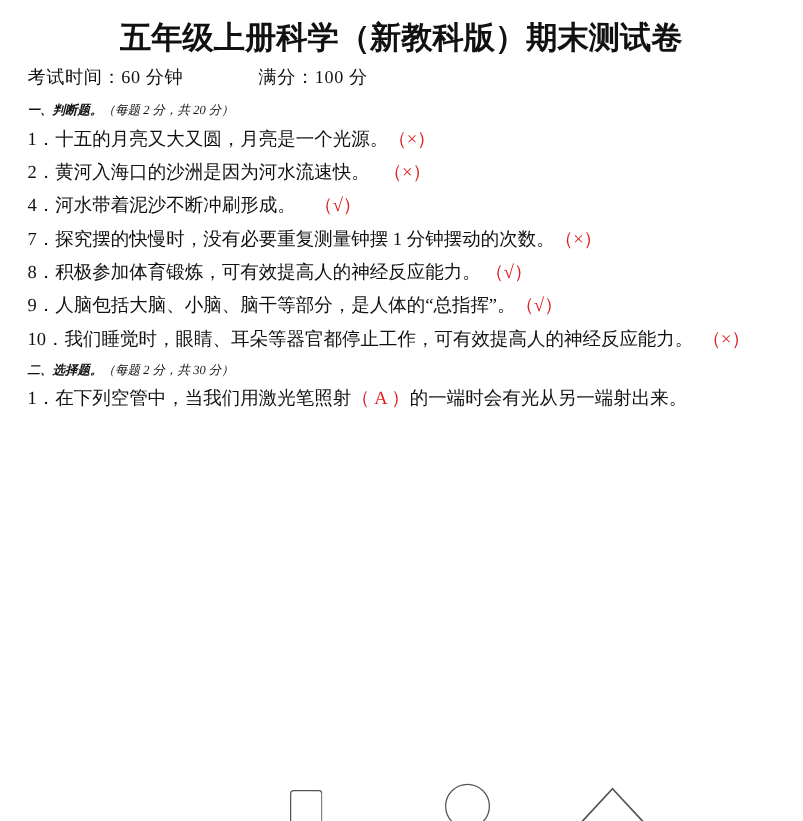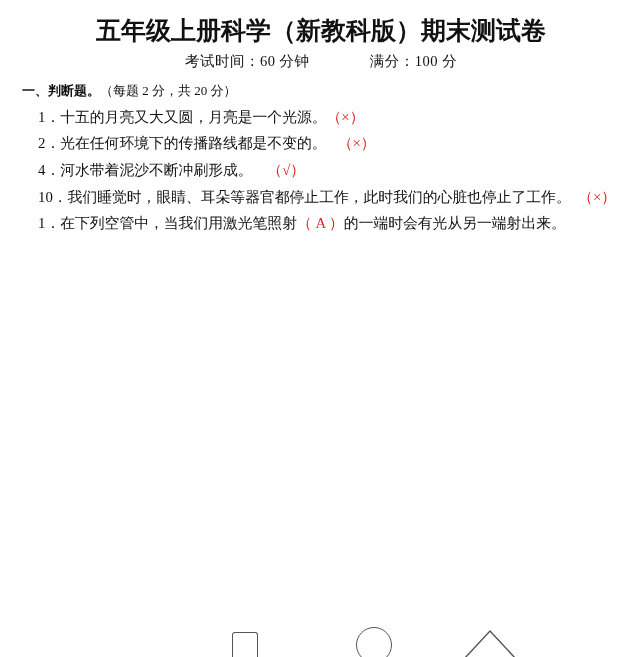--- a/index.html
+++ b/index.html
@@ -24,46 +24,46 @@
   }
   .title {
     text-align: center;
     font-size: 25px;
     font-weight: bold;
     letter-spacing: 0px;
     margin: 6px 0 2px 0;
     line-height: 1.2;
   }
   .subline {
-    text-align: center;
     font-size: 14.5px;
     margin: 6px 0 10px 0;
     letter-spacing: 0.5px;
   }
   .subline .gap {
     display: inline-block;
     width: 52px;
   }
   .body-text {
     font-size: 14.8px;
     line-height: 1.58;
   }
   .para {
     margin: 0 0 4px 0;
     text-indent: 0;
   }
   .bold {
     font-weight: bold;
   }
   .sec-head {
-    font-size: 13px;
+    font-size: 10px;
     margin: 4px 0 4px 0;
+    font-style: italic;
   }
   .q {
-    margin: 0 0 3px 16px;
+    margin: 0 0 3px 0;
     font-size: 14.8px;
     line-height: 1.6;
   }
   .answer {
     color: #e02020;
     font-family: "Liberation Serif", serif;
   }
   .shapes {
     position: absolute;
     left: 0;
@@ -114,37 +114,49 @@
 
     <p class="sec-head">
       <span class="bold">一、判断题。</span><span>（每题 2 分，共 20 分）</span>
     </p>
 
     <p class="q">
       <span>1．</span><span>十五的月亮又大又圆，月亮是一个光源。</span><span class="answer">（×）</span>
     </p>
 
     <p class="q">
-      <span>2．</span><span>光在任何环境下的传播路线都是不变的。</span>&nbsp;&nbsp;&nbsp;<span class="answer">（×）</span>
+      <span>2．</span><span>黄河入海口的沙洲是因为河水流速快。</span>&nbsp;&nbsp;&nbsp;<span class="answer">（×）</span>
     </p>
 
 
     <p class="q">
       <span>4．</span><span>河水带着泥沙不断冲刷形成。</span>&nbsp;&nbsp;&nbsp;&nbsp;<span class="answer">（√）</span>
     </p>
 
 
 
-
-
+    <p class="q">
+      <span>7．</span><span>探究摆的快慢时，没有必要重复测量钟摆 1 分钟摆动的次数。</span><span class="answer">（×）</span>
+    </p>
 
     <p class="q">
-      <span>10．</span><span>我们睡觉时，眼睛、耳朵等器官都停止工作，此时我们的心脏也停止了工作。</span>&nbsp;&nbsp;<span class="answer">（×）</span>
+      <span>8．</span><span>积极参加体育锻炼，可有效提高人的神经反应能力。</span>&nbsp;<span class="answer">（√）</span>
     </p>
 
+    <p class="q">
+      <span>9．</span><span>人脑包括大脑、小脑、脑干等部分，是人体的“总指挥”。</span><span class="answer">（√）</span>
+    </p>
+
+    <p class="q">
+      <span>10．</span><span>我们睡觉时，眼睛、耳朵等器官都停止工作，可有效提高人的神经反应能力。</span>&nbsp;&nbsp;<span class="answer">（×）</span>
+    </p>
+
+    <p class="sec-head">
+      <span class="bold">二、选择题。</span><span>（每题 2 分，共 30 分）</span>
+    </p>
 
     <p class="q">
       <span>1．</span><span>在下列空管中，当我们用激光笔照射</span><span class="answer">（ A ）</span><span>的一端时会有光从另一端射出来。</span>
     </p>
 
   </div>
 
   <div class="shapes">
     <div class="shape-rect"></div>
     <div class="shape-circle"></div>

